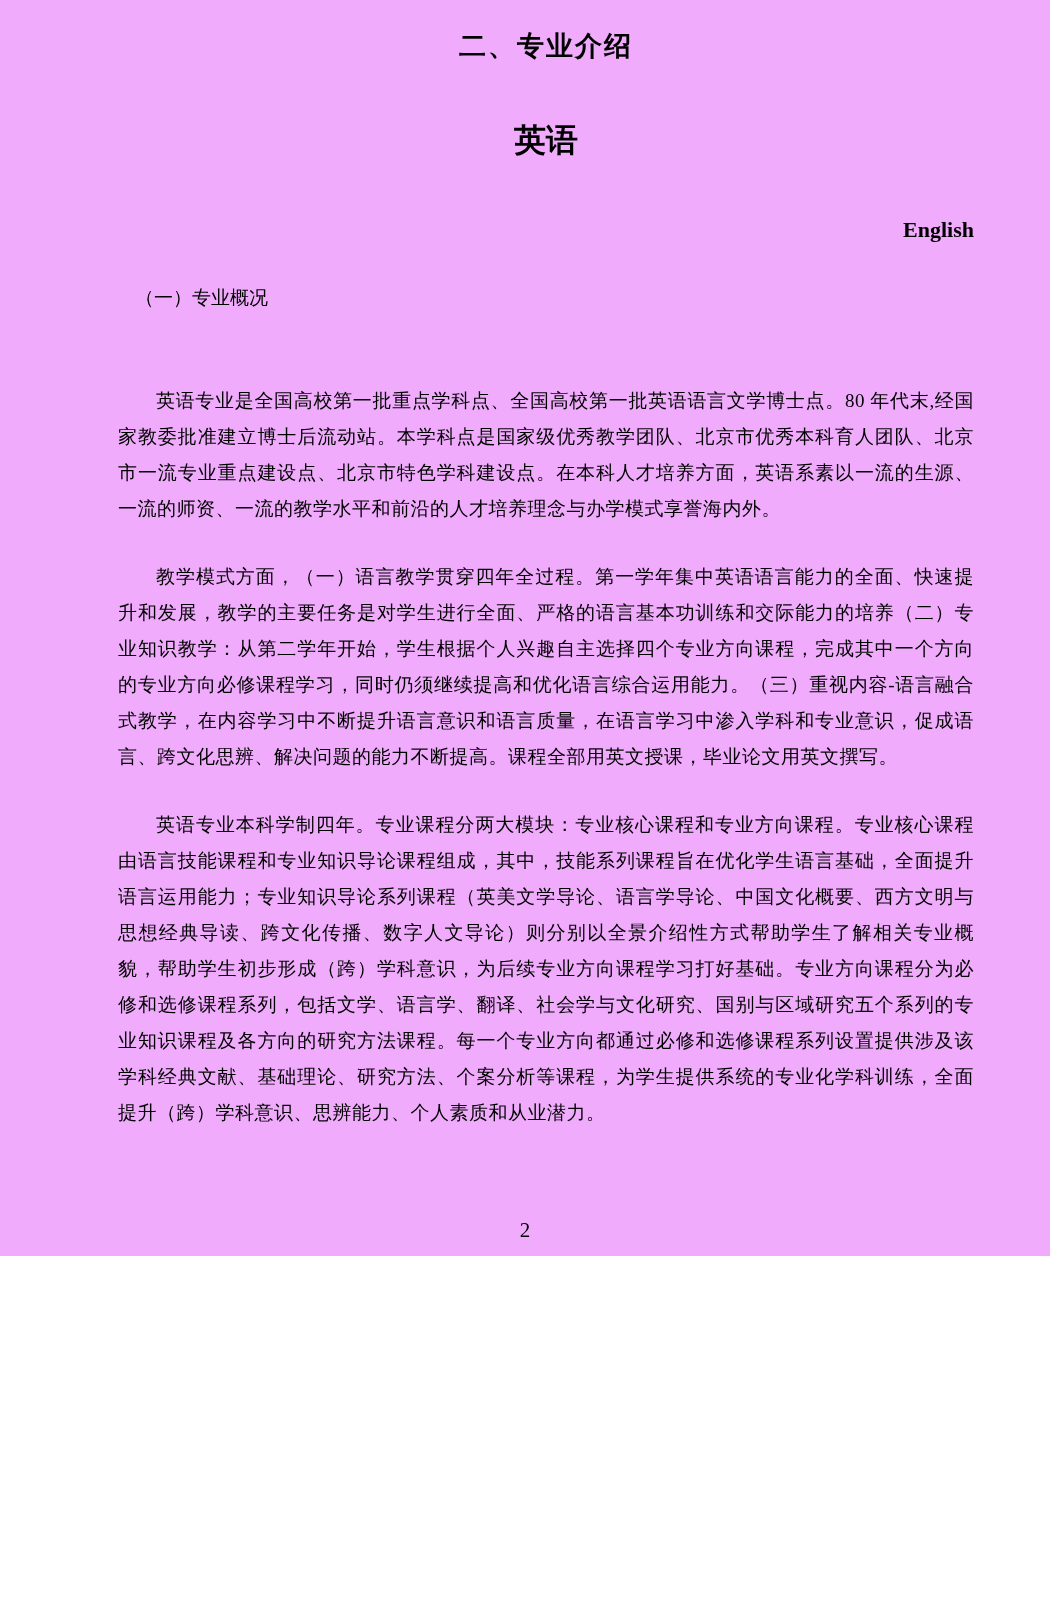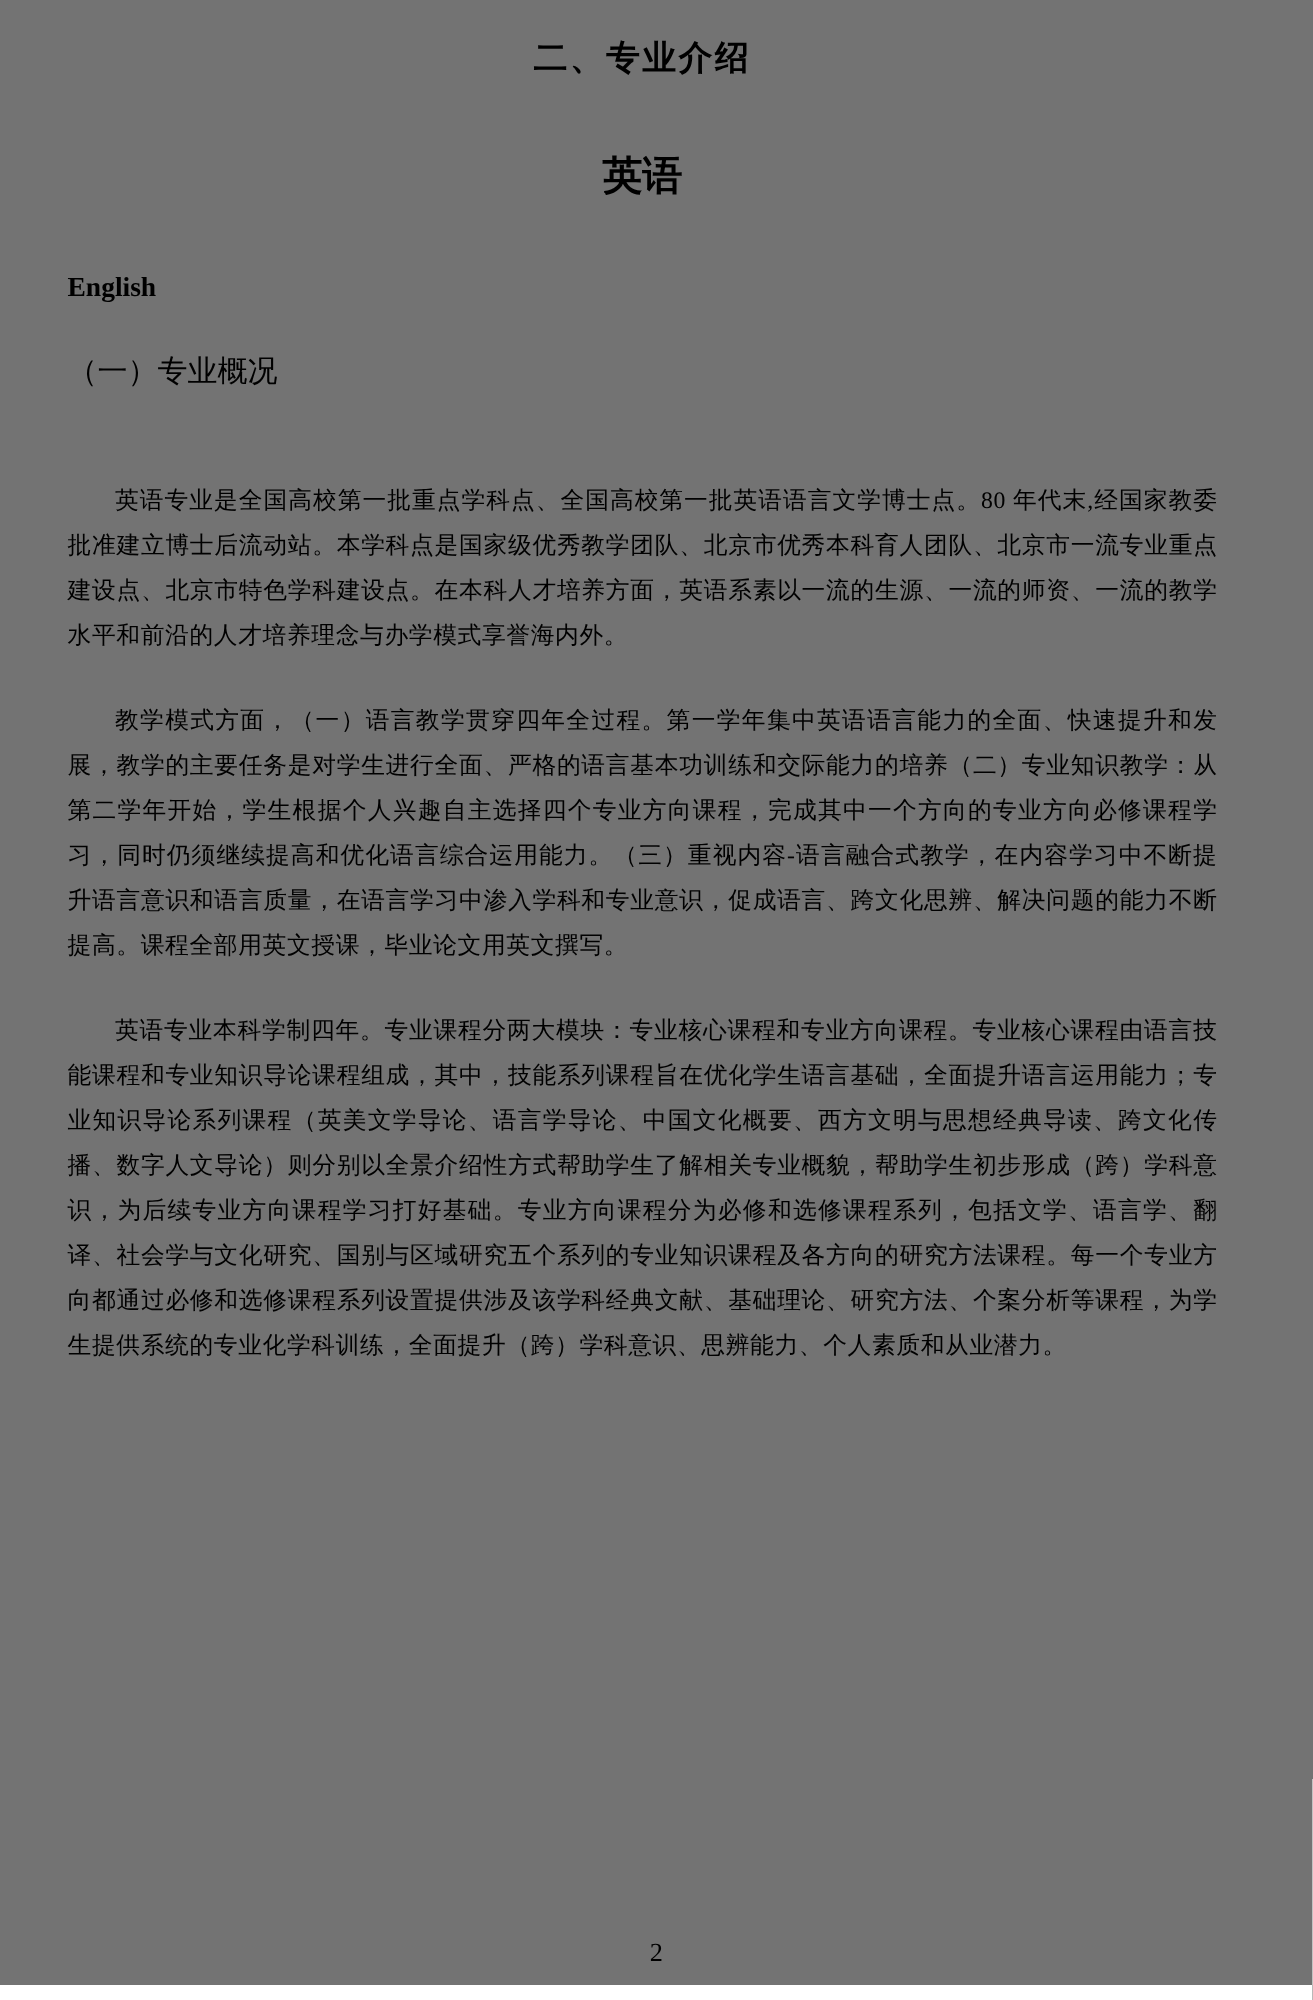--- a/index.html
+++ b/index.html
@@ -3,25 +3,25 @@
 <meta charset="utf-8">
 <style>
   html, body {
     margin: 0;
     padding: 0;
     background: #ffffff;
   }
   .page {
     position: relative;
     width: 1050px;
-    height: 1588px;
-    background: #737373;
+    height: 1256px;
+    background: #f0abfc;
     color: #000000;
     box-sizing: border-box;
-    padding: 0 76px 0 54px;
+    padding: 0 76px 0 118px;
     overflow: hidden;
     font-family: "Liberation Serif", "DejaVu Serif", serif;
   }
   .doc-title {
     margin: 30px 0 0 0;
     text-align: center;
     font-family: "Liberation Sans", "DejaVu Sans", sans-serif;
     font-size: 27px;
     font-weight: bold;
     line-height: 32px;
@@ -30,30 +30,30 @@
   .major-cn {
     margin: 64px 0 0 0;
     text-align: center;
     font-family: "Liberation Sans", "DejaVu Sans", sans-serif;
     font-size: 32px;
     font-weight: bold;
     line-height: 29px;
   }
   .major-en {
     margin: 62px 0 0 0;
-    text-align: left;
+    text-align: right;
     font-family: "Liberation Serif", "DejaVu Serif", serif;
     font-size: 22px;
     font-weight: bold;
     line-height: 26px;
   }
   .section-heading {
-    margin: 42px 0 0 0;
+    margin: 42px 0 0 17px;
     text-align: left;
-    font-size: 24px;
+    font-size: 19px;
     font-weight: normal;
     line-height: 26px;
   }
   .body-para {
     margin: 32px 0 0 0;
     font-size: 19px;
     line-height: 36px;
     letter-spacing: 0.5px;
     text-align: justify;
     text-justify: inter-ideograph;

